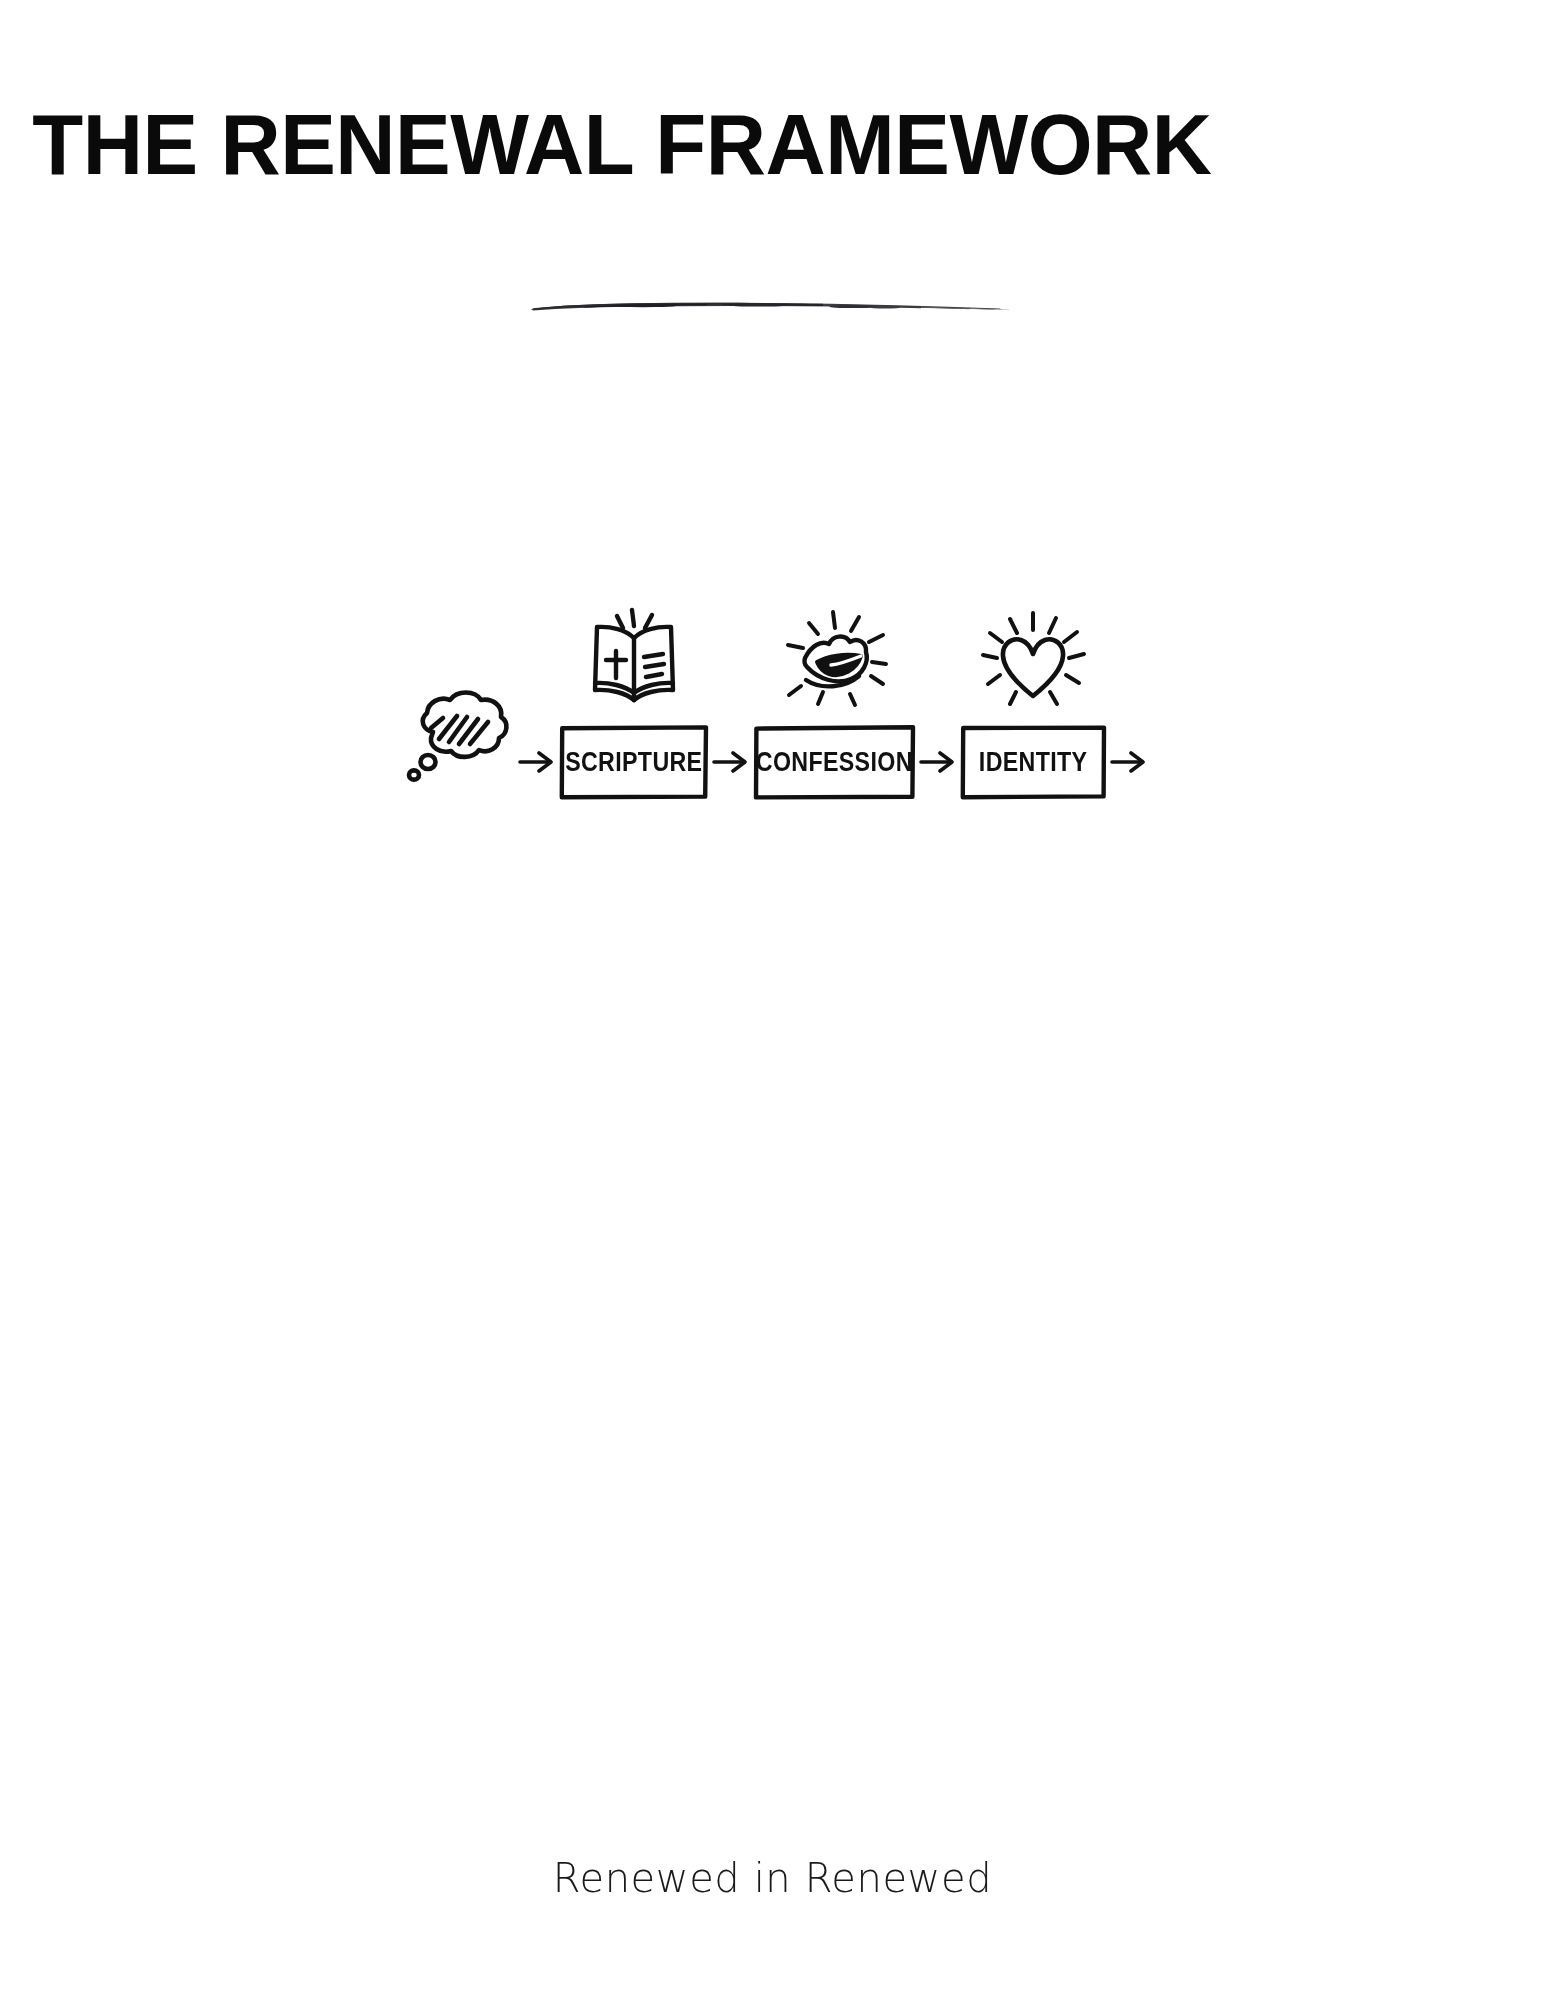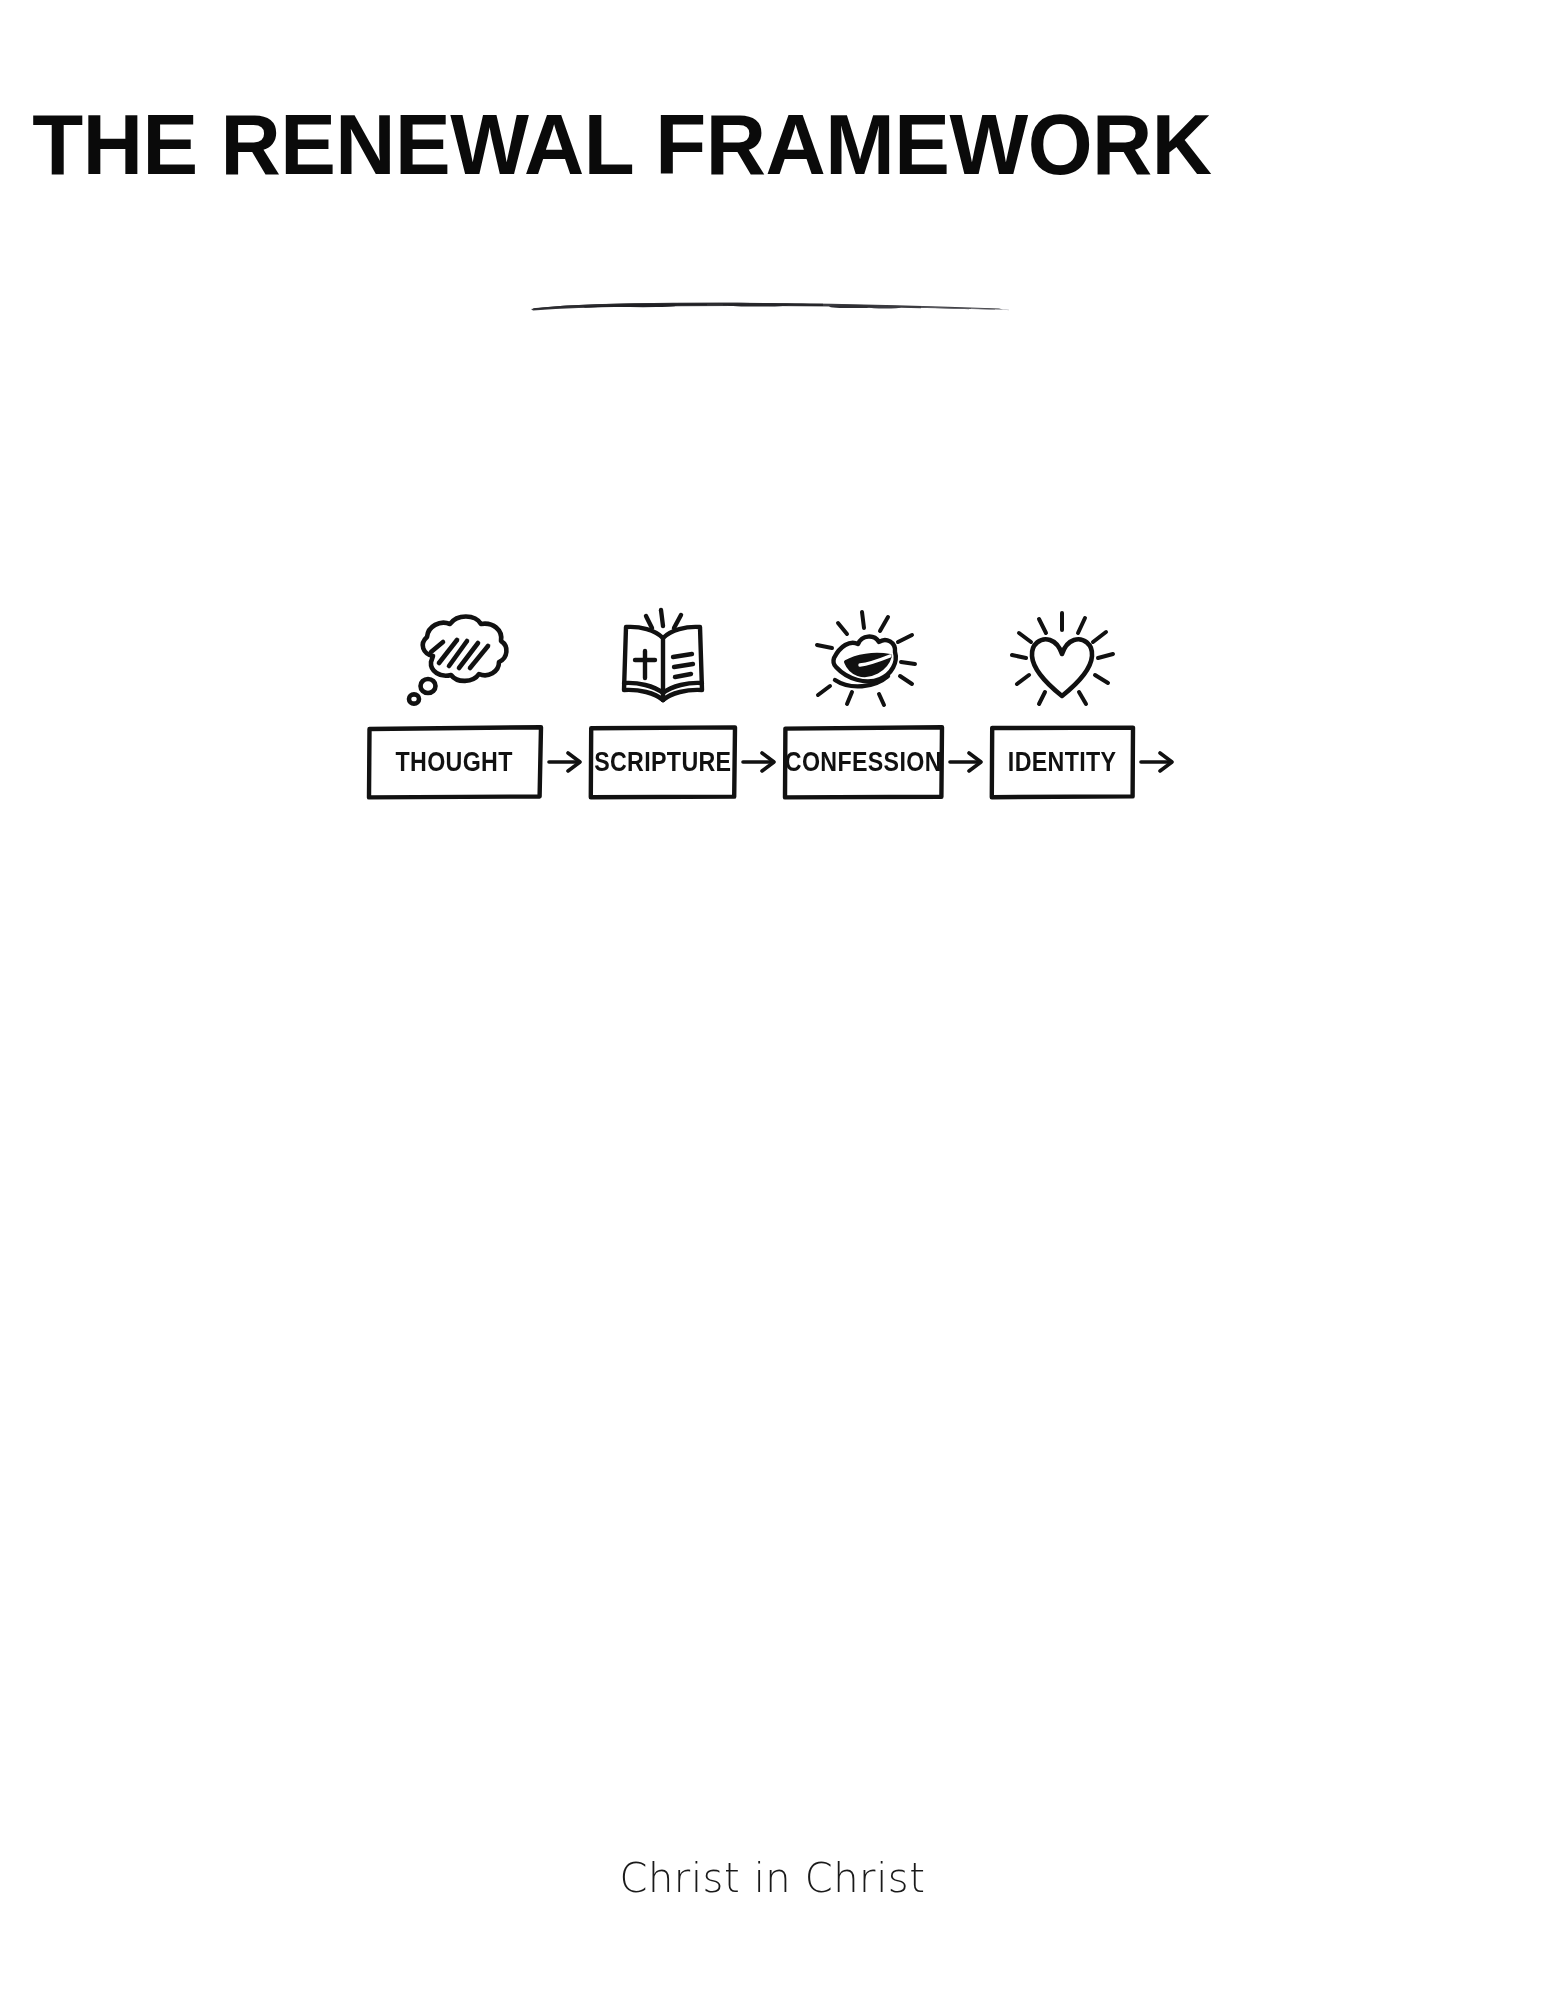--- a/index.html
+++ b/index.html
@@ -179,26 +179,20 @@
           <path d="M44 59 L 62 36"></path>
           <path d="M54 62 L 72 37"></path>
           <path d="M64 64 L 83 39"></path>
           <path d="M75 64 L 93 42"></path>
           <path d="M36 48 L 48 38"></path>
           <ellipse cx="33" cy="82" rx="7.5" ry="7"></ellipse>
           <ellipse cx="19" cy="95" rx="5" ry="4.6"></ellipse>
         </g>
       </svg>
     </div>
-    <div class="step-box w-thought">
-      <svg class="box-frame" viewBox="0 0 178 76" preserveAspectRatio="none">
-        <path d="M3.5 5 L 175 3.2 L 173.6 72.5 L 3 73.4 Z" fill="none" stroke="#111111" stroke-width="4.4" stroke-linejoin="round"></path>
-      </svg>
-      <span class="step-label">THOUGHT</span>
-    </div>
   </div>
 
   <div class="step-arrow">
     <svg width="40" height="26" viewBox="0 0 40 26">
       <g fill="none" stroke="#111111" stroke-width="3.6" stroke-linecap="round" stroke-linejoin="round">
         <path d="M3 13 L 33 13"></path>
         <path d="M22 4 L 34 13 L 22 22"></path>
       </g>
     </svg>
   </div>
@@ -318,14 +312,14 @@
         <path d="M3 13 L 33 13"></path>
         <path d="M22 4 L 34 13 L 22 22"></path>
       </g>
     </svg>
   </div>
 
 
 </div>
 
 <div id="footer">
-  <span id="footer-text">Christ in Christ</span>
+  <span id="footer-text">Renewed in Renewed</span>
 </div>
 
 </body></html>

